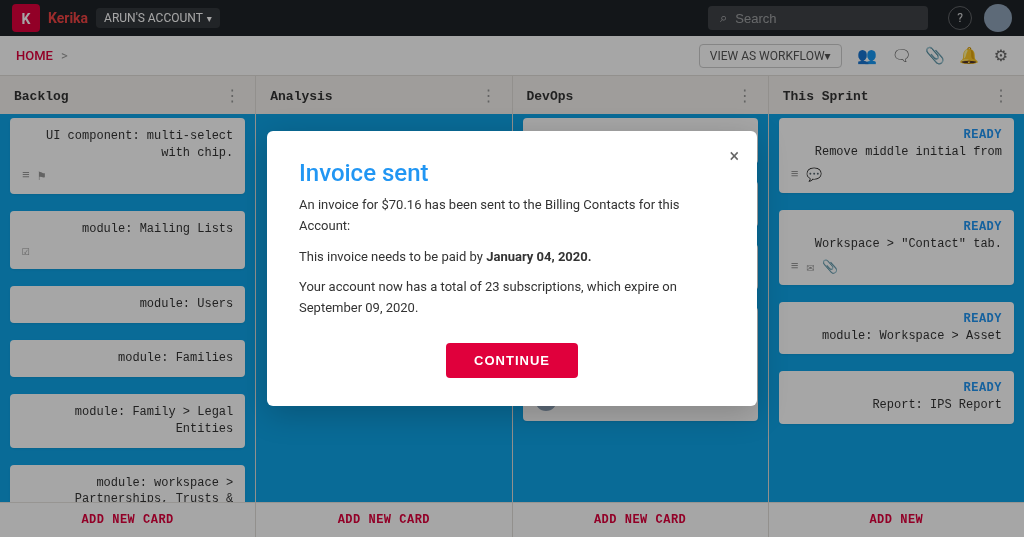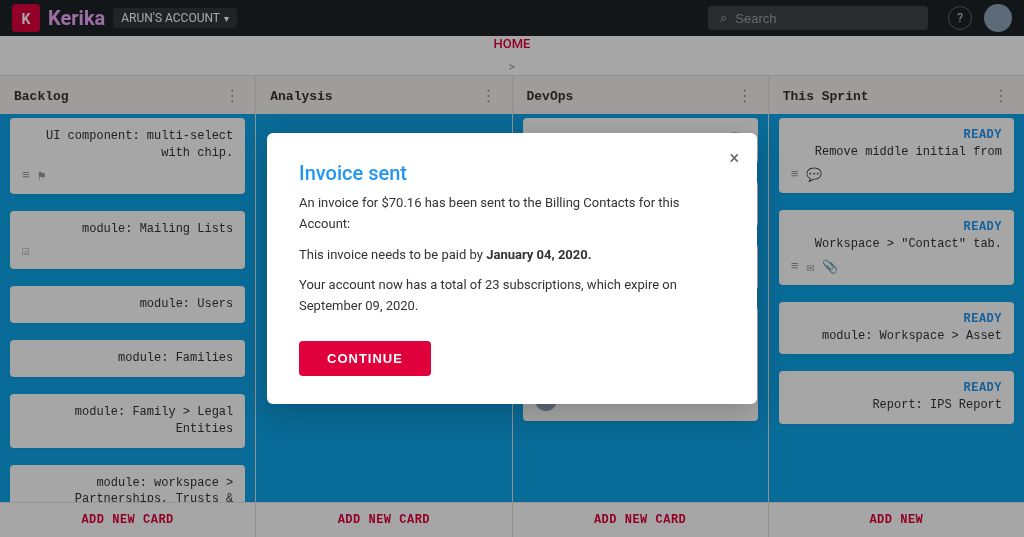--- a/index.html
+++ b/index.html
@@ -84,21 +84,20 @@
 
     
     .breadcrumb-bar {
       background: white;
       height: 40px;
       display: flex;
       align-items: center;
       padding: 0 16px;
       gap: 8px;
       border-bottom: 1px solid #e0ddd9;
-      flex-direction: column;
     }
     .breadcrumb-home {
       color: #e0003c;
       font-size: 13px;
       font-weight: 500;
       cursor: pointer;
     }
     .breadcrumb-sep {
       color: #999;
       font-size: 13px;
@@ -238,21 +237,21 @@
     .modal {
       background: white;
       border-radius: 6px;
       width: 490px;
       padding: 28px 32px 28px;
       box-shadow: 0 8px 32px rgba(0,0,0,0.2);
       position: relative;
     }
     .modal-title {
       color: #2196F3;
-      font-size: 20px;
+      font-size: 24px;
       font-weight: 500;
       margin-bottom: 8px;
     }
     .modal-close {
       position: absolute;
       top: 16px;
       right: 18px;
       cursor: pointer;
       color: #666;
       font-size: 18px;
@@ -261,21 +260,21 @@
     .modal-body {
       font-size: 13px;
       color: #333;
       line-height: 1.6;
     }
     .modal-body p { margin-bottom: 10px; }
     .modal-body ul { margin-left: 20px; margin-bottom: 10px; }
     .modal-body li { margin-bottom: 4px; }
     .modal-footer {
       display: flex;
-      justify-content: flex-start;
+      justify-content: center;
       margin-top: 24px;
     }
     .continue-btn {
       background: #e0003c;
       color: white;
       border: none;
       padding: 10px 28px;
       font-size: 13px;
       font-weight: 700;
       letter-spacing: 1px;
@@ -289,21 +288,21 @@
   </style>
 </head>
 <body>
 
 <nav class="top-nav">
   <div class="logo-area">
     <svg class="logo-icon" viewBox="0 0 28 28">
       <rect width="28" height="28" rx="4" fill="#e0003c"></rect>
       <text x="14" y="20" text-anchor="middle" fill="white" font-size="14" font-weight="bold">K</text>
     </svg>
-    <span style="color:#f0abfc;font-size:20px;font-weight:700;">Kerika</span>
+    <span style="color:#ef4444;font-size:14px;font-weight:700;">Kerika</span>
   </div>
   <div class="account-dropdown">
     <span>ARUN'S ACCOUNT</span>
     <span style="font-size:10px;">▾</span>
   </div>
   <div class="search-bar">
     <span style="color:rgba(255,255,255,0.6);font-size:13px;">⌕</span>
     <input type="text" placeholder="Search" style="">
   </div>
   <div class="nav-icons">

